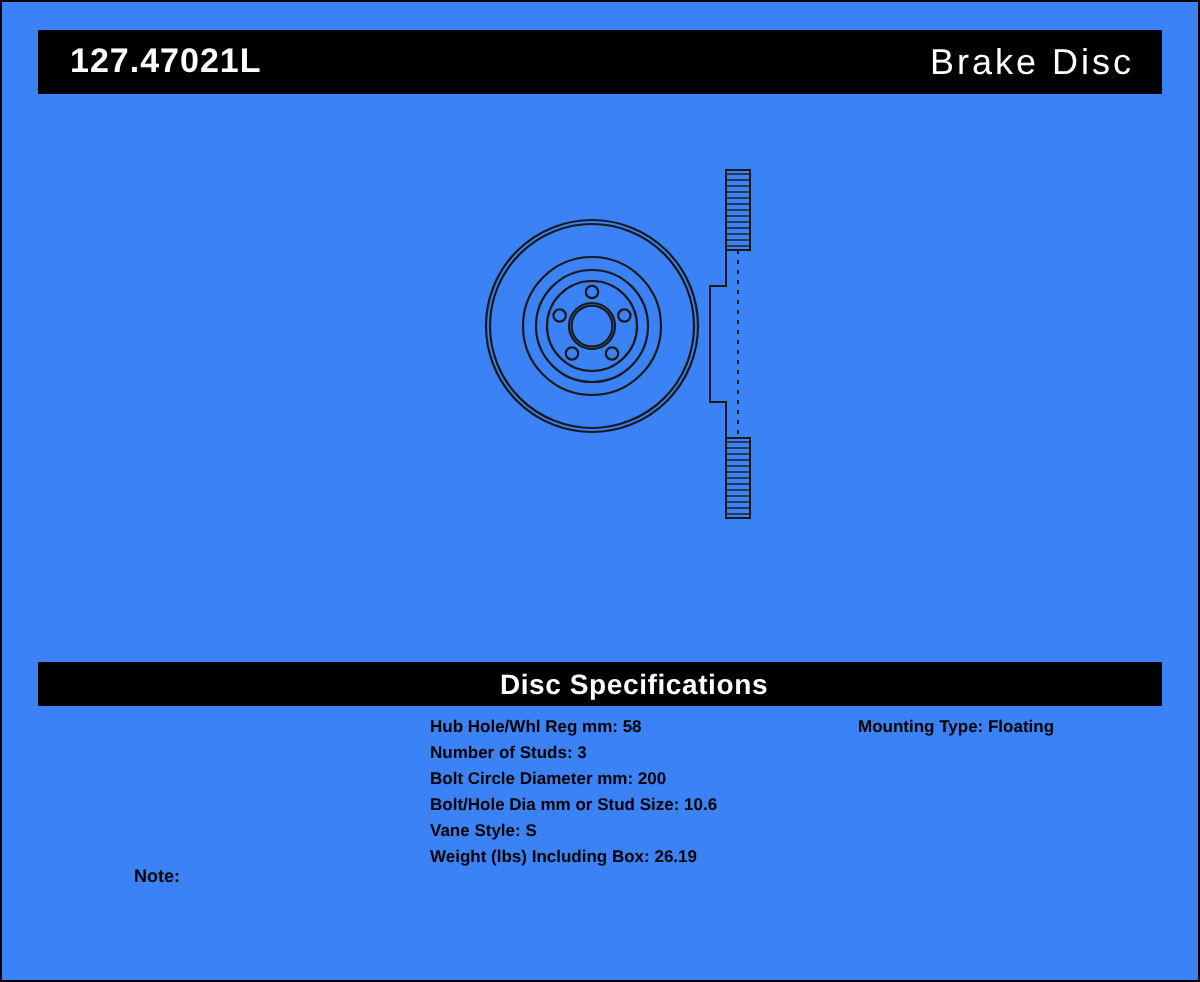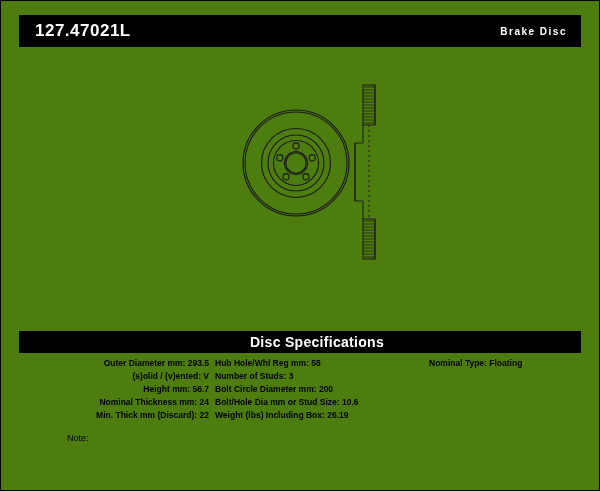--- a/index.html
+++ b/index.html
@@ -13,21 +13,21 @@
     font-family: "Liberation Sans", sans-serif;
     color: #000000;
     overflow: hidden;
   }
   .page {
     position: relative;
     width: 600px;
     height: 491px;
     box-sizing: border-box;
     border: 1px solid #000000;
-    background: #4d7c0f;
+    background: #3b82f6;
   }
 
   
   .header-bar {
     position: absolute;
     left: 18px;
     top: 14px;
     width: 562px;
     height: 32px;
     background: #000000;
@@ -38,22 +38,22 @@
     box-sizing: border-box;
     padding: 0 14px 0 16px;
   }
   .part-number {
     font-size: 17px;
     font-weight: bold;
     letter-spacing: 0.5px;
     font-family: "Liberation Sans", sans-serif;
   }
   .product-type {
-    font-size: 10px;
-    font-weight: bold;
+    font-size: 18px;
+    font-weight: normal;
     letter-spacing: 1.5px;
   }
 
   
   .drawing-area {
     position: absolute;
     left: 18px;
     top: 56px;
     width: 562px;
     height: 262px;
@@ -121,21 +121,21 @@
   }
   .spec-line {
     white-space: nowrap;
   }
 
   .note {
     position: absolute;
     left: 66px;
     top: 432px;
     font-size: 9px;
-    font-weight: normal;
+    font-weight: bold;
   }
 </style>
 </head>
 <body>
 
 <div class="page">
 
   <div class="header-bar">
     <span class="part-number">127.47021L</span>
     <span class="product-type">Brake Disc</span>
@@ -219,36 +219,30 @@
       </g>
     </svg>
   </div>
 
   <div class="spec-title-bar">
     <span class="spec-title">Disc Specifications</span>
   </div>
 
   <div class="spec-columns">
 
-    <div class="col col-left">
-      <div class="spec-line">Outer Diameter mm: 293.5</div>
-      <div class="spec-line">(s)olid / (v)ented: V</div>
-      <div class="spec-line">Height mm: 56.7</div>
-      <div class="spec-line">Nominal Thickness mm: 24</div>
-      <div class="spec-line">Min. Thick mm (Discard): 22</div>
-    </div>
 
     <div class="col col-mid">
       <div class="spec-line">Hub Hole/Whl Reg mm: 58</div>
       <div class="spec-line">Number of Studs: 3</div>
       <div class="spec-line">Bolt Circle Diameter mm: 200</div>
       <div class="spec-line">Bolt/Hole Dia mm or Stud Size: 10.6</div>
+      <div class="spec-line">Vane Style: S</div>
       <div class="spec-line">Weight (lbs) Including Box: 26.19</div>
     </div>
 
     <div class="col col-right">
-      <div class="spec-line">Nominal Type: Floating</div>
+      <div class="spec-line">Mounting Type: Floating</div>
     </div>
   </div>
 
   <div class="note">Note:</div>
 
 </div>
 
 </body></html>

